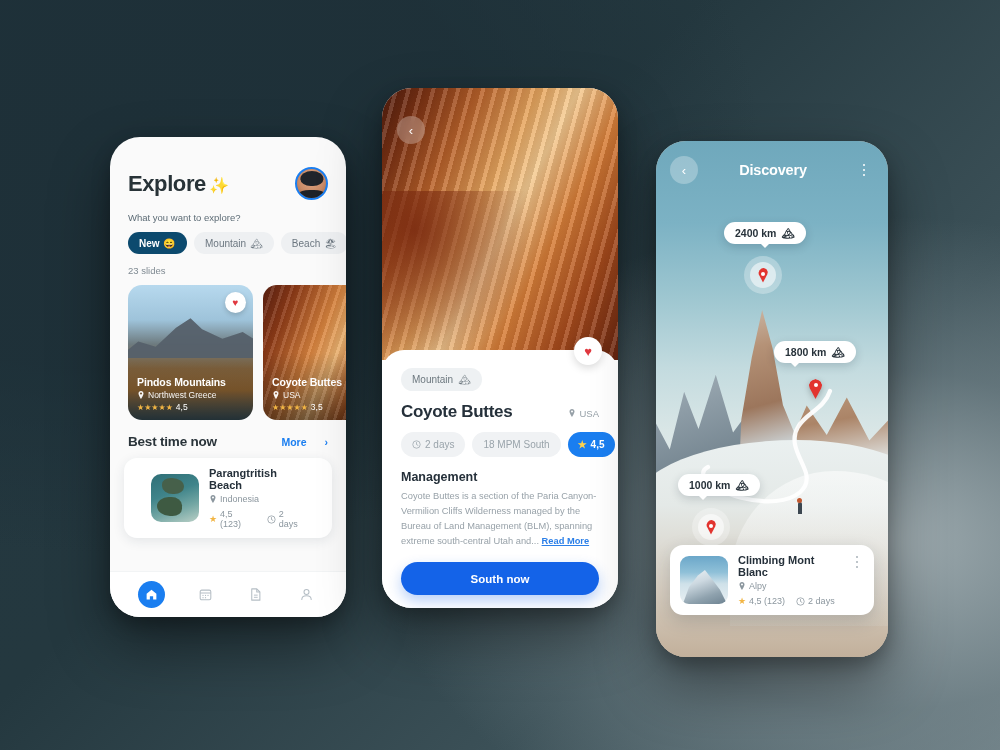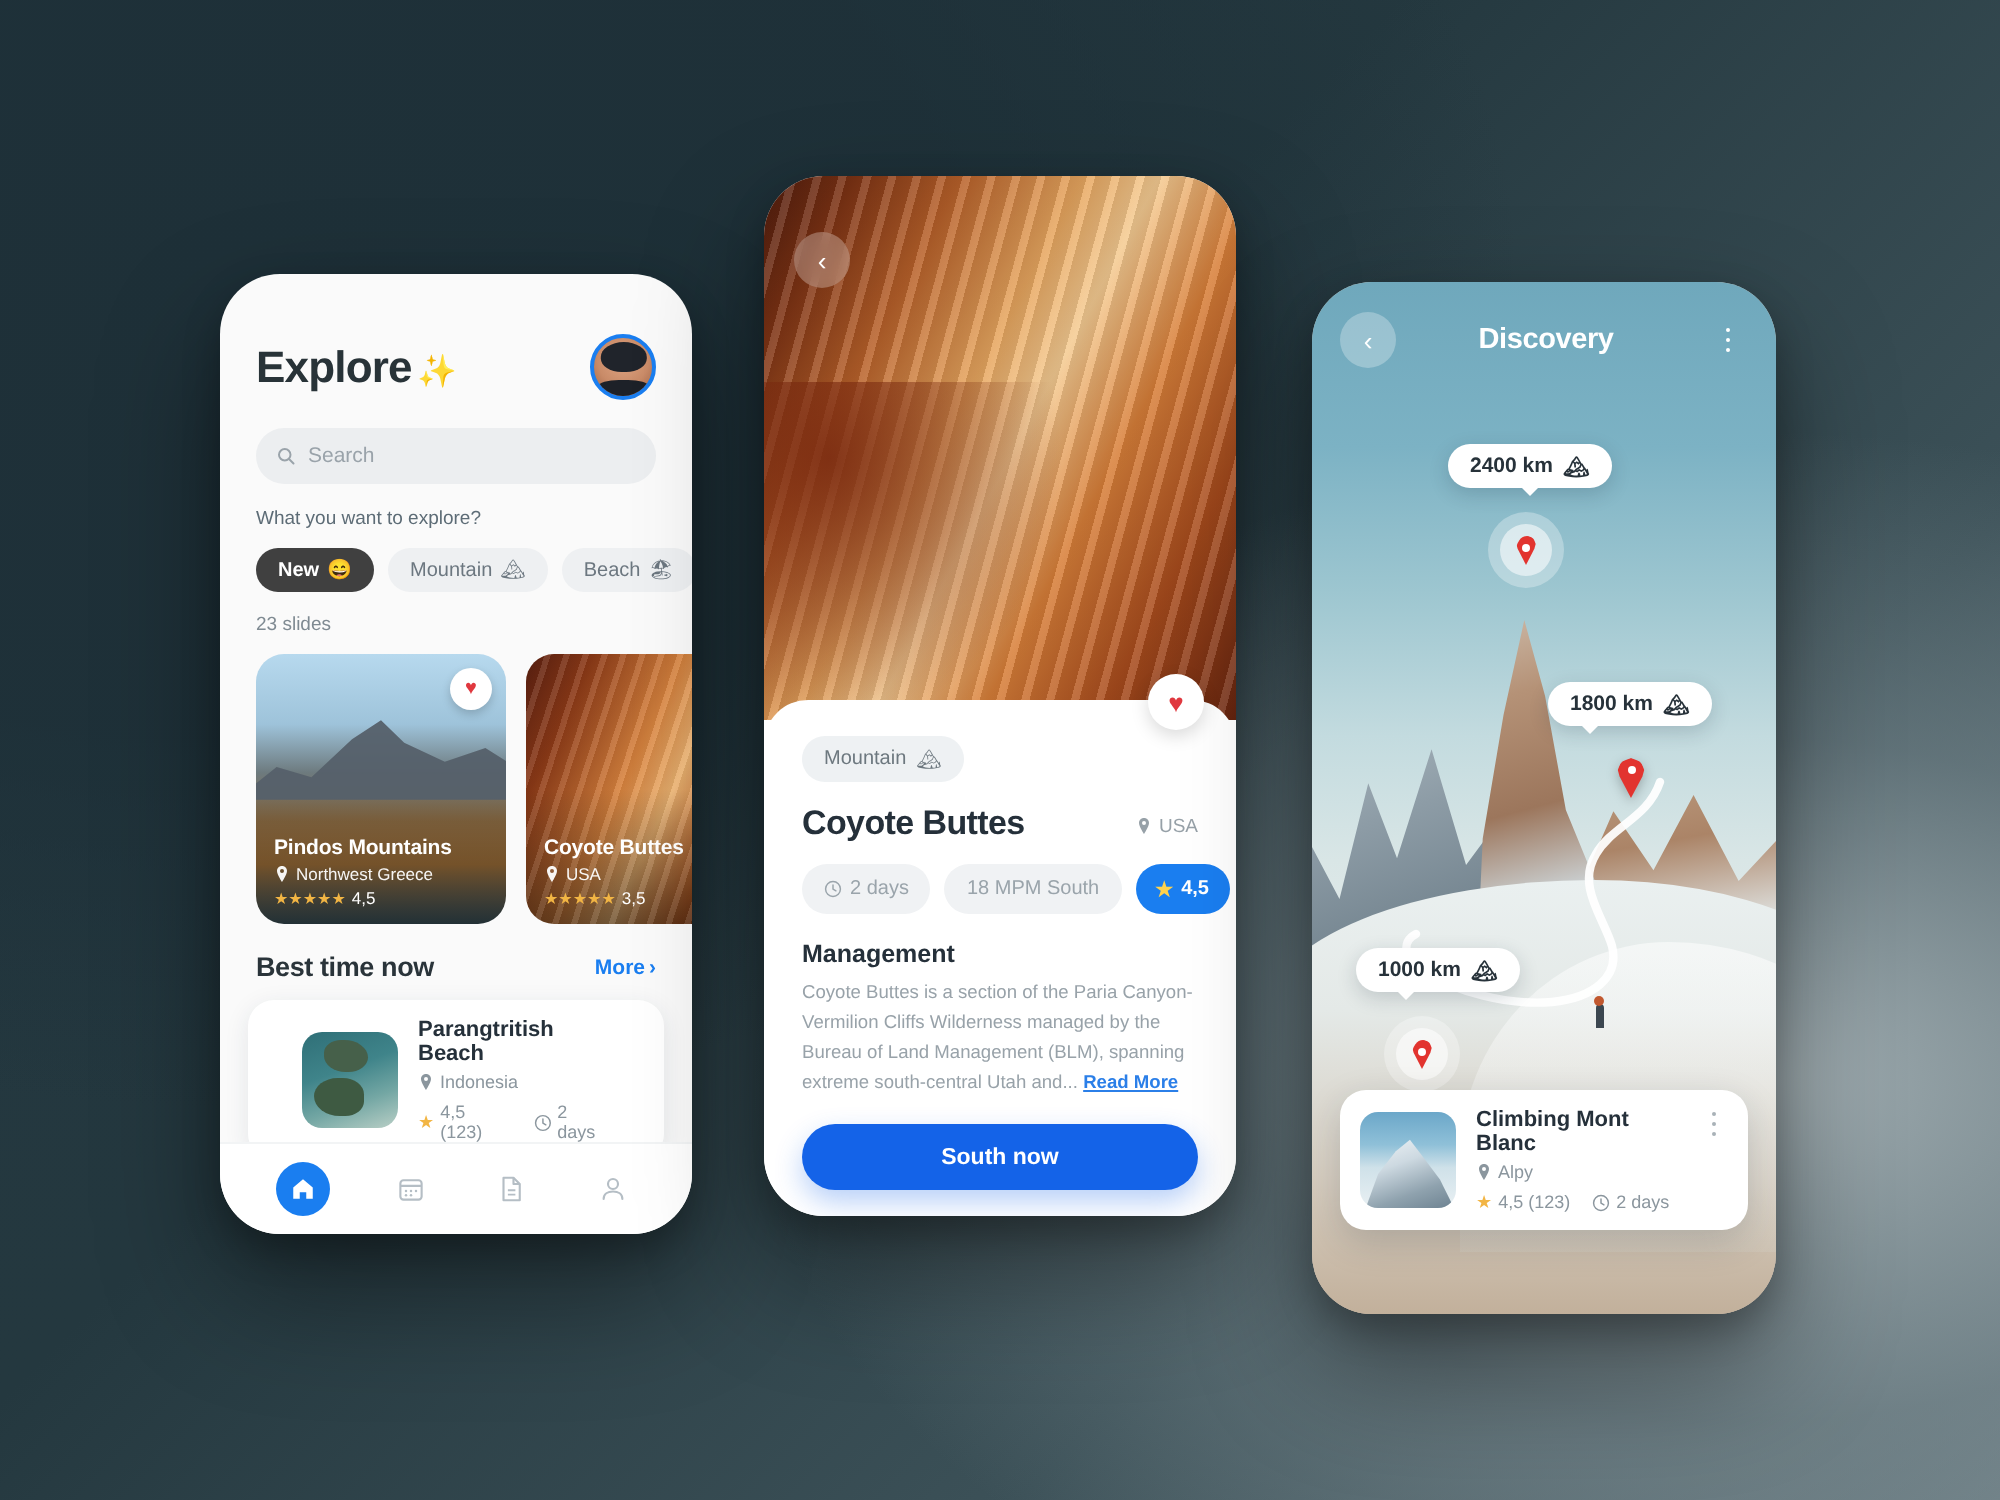--- a/index.html
+++ b/index.html
@@ -61,21 +61,21 @@
   .search-bar span.txt { font-size: 10.5px; color: #9aa3aa; }
 
   .subhead { margin: 12px 18px 0 18px; font-size: 9.5px; color: #5d6c76; }
 
   .chips { margin: 9px 0 0 18px; display:flex; gap:7px; overflow:hidden; }
   .chip {
     flex: 0 0 auto; height: 22px; border-radius: 11px;
     display:flex; align-items:center; gap:4px; padding: 0 11px;
     background:#eef0f2; color:#6c7780; font-size: 10px; white-space: nowrap;
   }
-  .chip.active { background:#404040; color:#fff; font-weight: 600; }
+  .chip.active { background:#0c4a6e; color:#fff; font-weight: 600; }
   .chip .emo { font-size: 10px; }
 
   .slides-count { margin: 11px 18px 0 18px; font-size: 9.5px; color:#7f8a92; }
 
   .cards-row { margin: 9px 0 0 18px; display:flex; gap:10px; overflow:hidden; }
   .dest-card {
     position: relative; flex: 0 0 auto;
     width: 125px; height: 135px; border-radius: 14px; overflow: hidden;
   }
   .dest-card.pindos {
@@ -107,21 +107,21 @@
   .dest-name { font-size: 10.5px; font-weight: 700; letter-spacing:-0.1px; }
   .dest-loc { font-size: 8.5px; display:flex; align-items:center; gap:3px; margin-top:2px; opacity:.95;}
   .dest-stars { font-size: 8px; margin-top:2px; color:#f2b544; display:flex; align-items:center; gap:3px;}
   .dest-stars .val { color:#fff; font-size:8.5px; }
 
   .sec-head {
     display:flex; align-items:center; justify-content:space-between;
     margin: 14px 18px 0 18px;
   }
   .sec-title { font-size: 13.5px; font-weight: 700; color:#2a343a; letter-spacing:-0.2px;}
-  .sec-more { font-size: 10.5px; color:#1a7ef0; font-weight:600; display:flex; align-items:center; gap:2px;}
+  .sec-more { font-size: 10.5px; color:#1a7ef0; font-weight:600; display:flex; align-items:center; gap:18px;}
 
   .best-card {
     margin: 9px 14px 0 14px; background:#fff; border-radius: 13px;
     box-shadow: 0 3px 12px rgba(30,50,65,0.10);
     display:flex; align-items:center; gap:10px; padding: 9px 27px;
   }
   .best-thumb {
     width: 48px; height: 48px; border-radius: 10px; flex:0 0 auto;
     background: linear-gradient(160deg,#2f6f77 0%, #3f848a 40%, #74a7a4 70%, #b9cfc6 100%);
     position:relative; overflow:hidden;
@@ -341,27 +341,20 @@
 
 <div class="phone" id="phone1">
 
   <div class="p1-head">
     <div>
       <span class="p1-title">Explore</span><span class="sparkle">✨</span>
     </div>
     <div class="avatar"></div>
   </div>
 
-  <div class="search-bar">
-    <svg class="micon" viewBox="0 0 16 16" style="width:10px;height:10px">
-      <circle cx="7" cy="7" r="4.6" fill="none" stroke="#9aa3aa" stroke-width="1.6"></circle>
-      <line x1="10.4" y1="10.4" x2="14" y2="14" stroke="#9aa3aa" stroke-width="1.6" stroke-linecap="round"></line>
-    </svg>
-    <span class="txt">Search</span>
-  </div>
 
   <div class="subhead">What you want to explore?</div>
 
   <div class="chips">
     <div class="chip active">
       <span>New</span>
       <span class="emo">😄</span>
     </div>
     <div class="chip">
       <span>Mountain</span>

